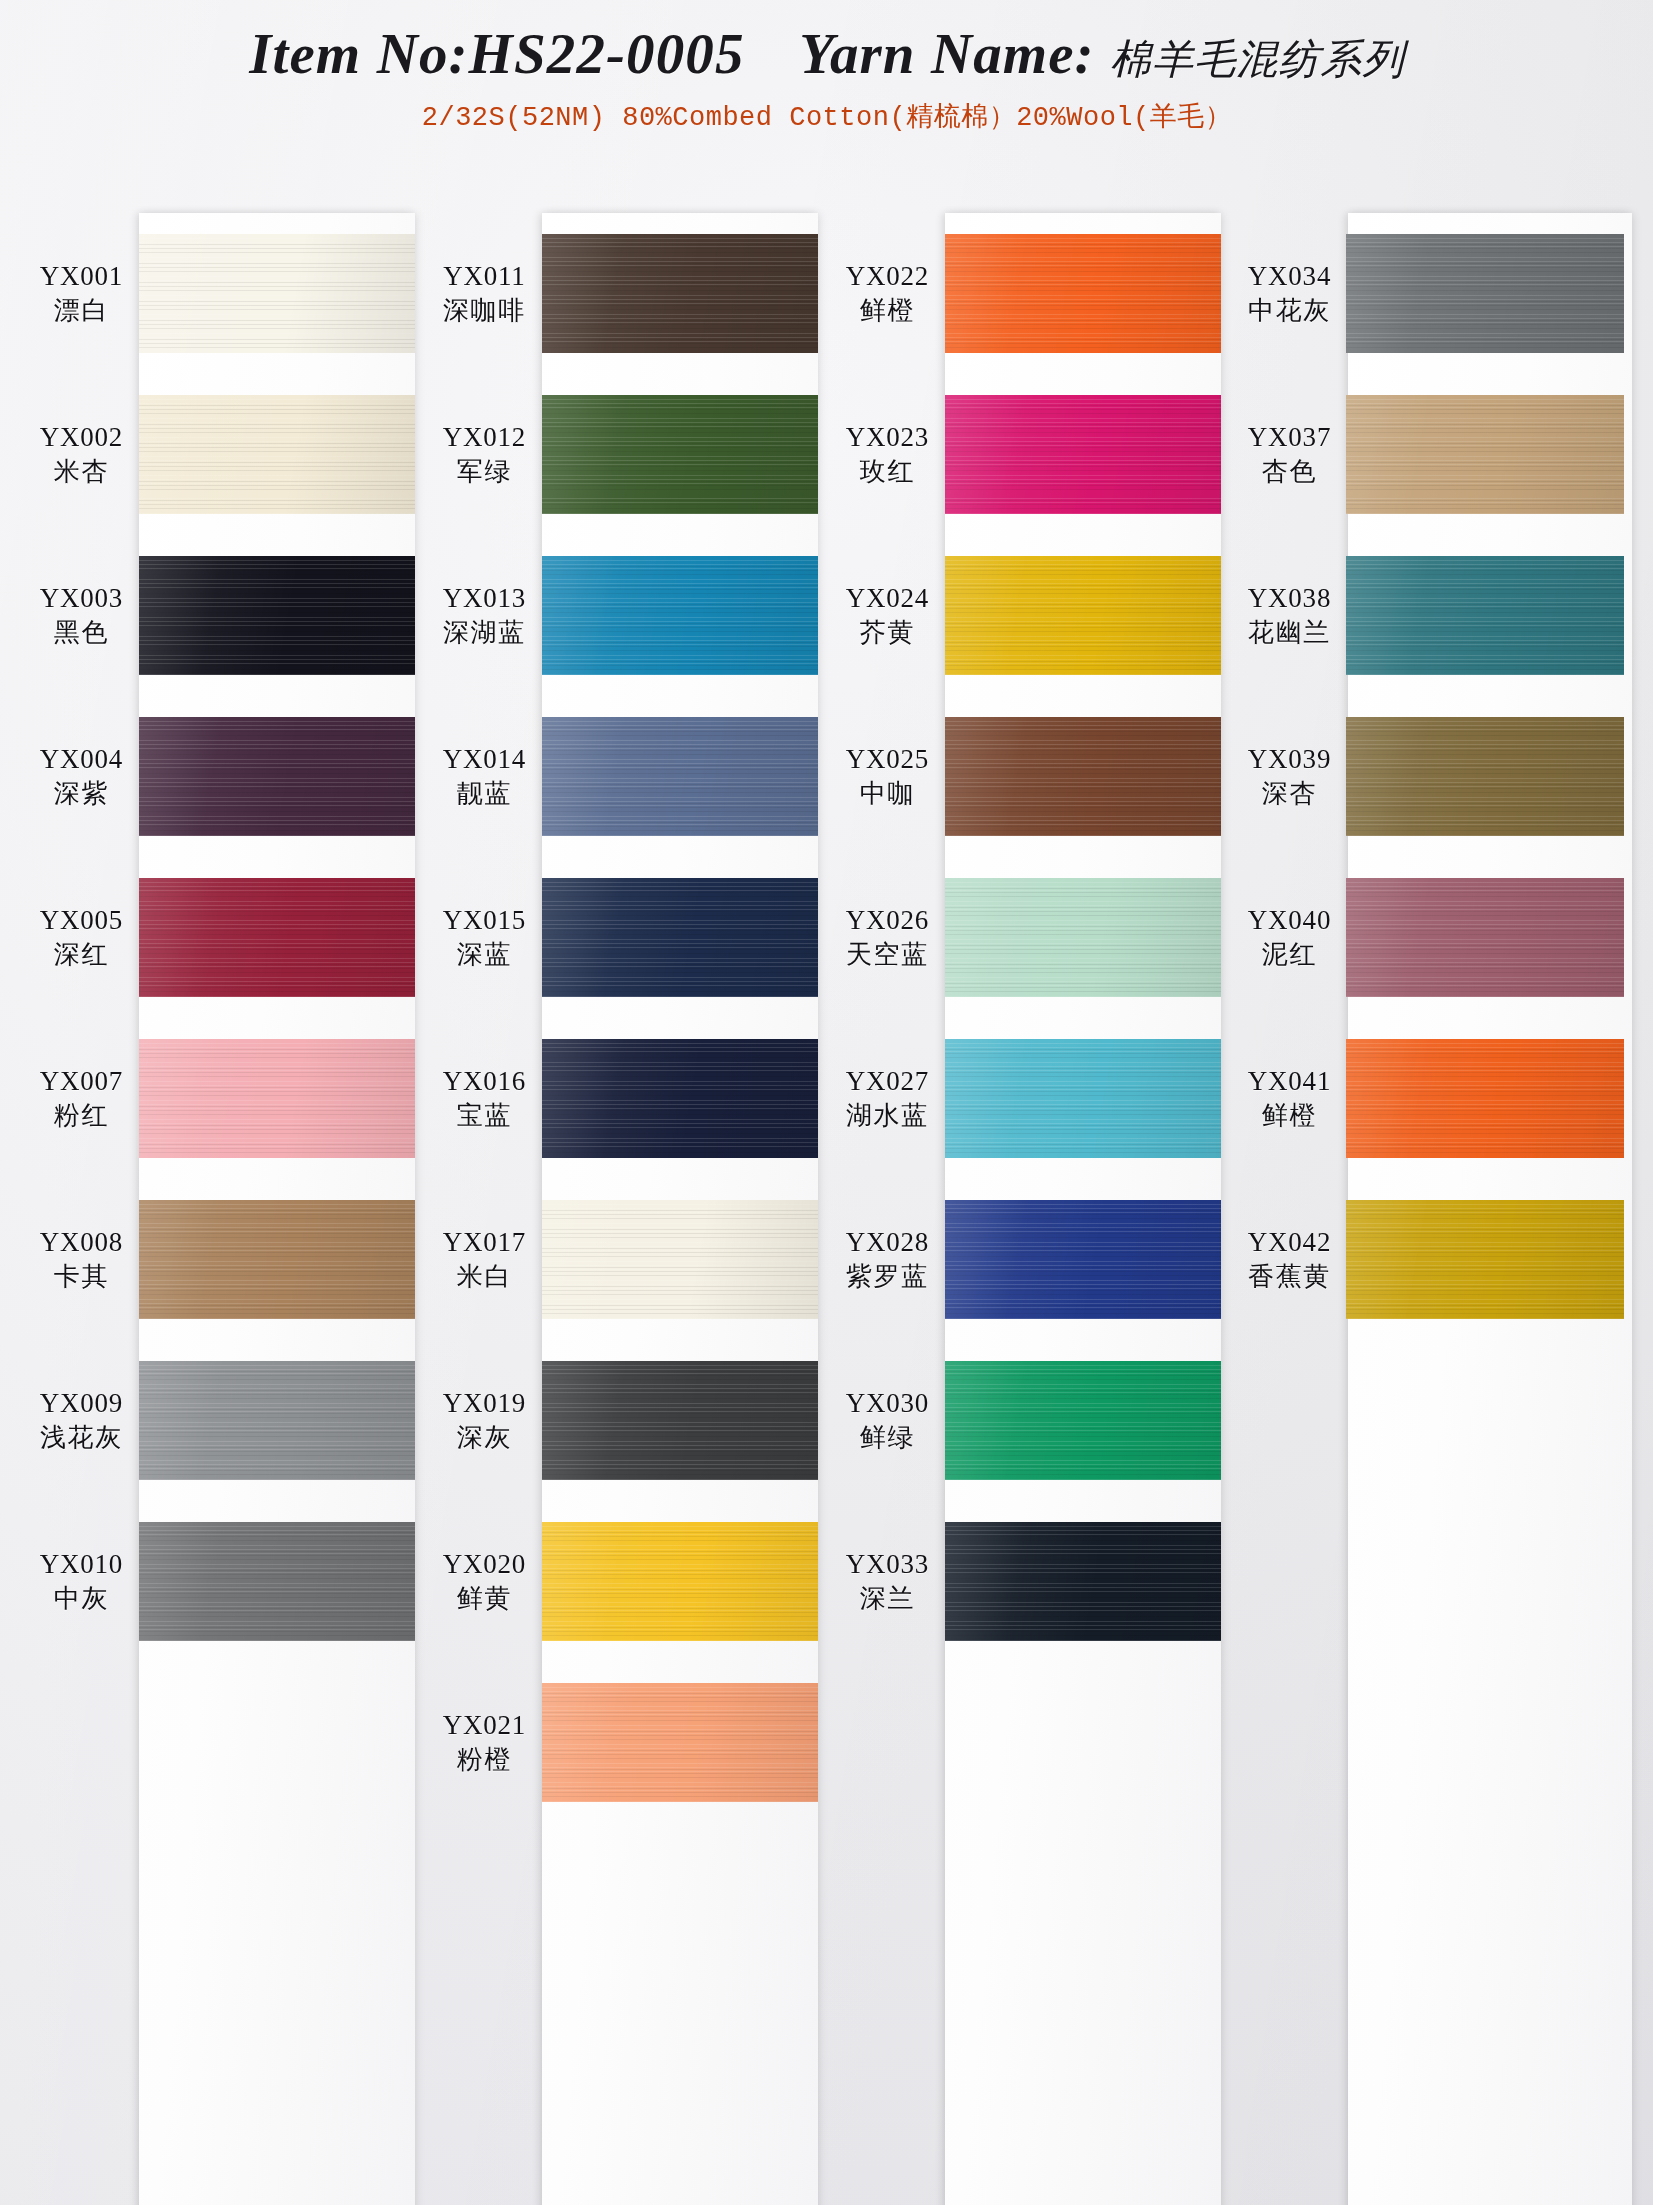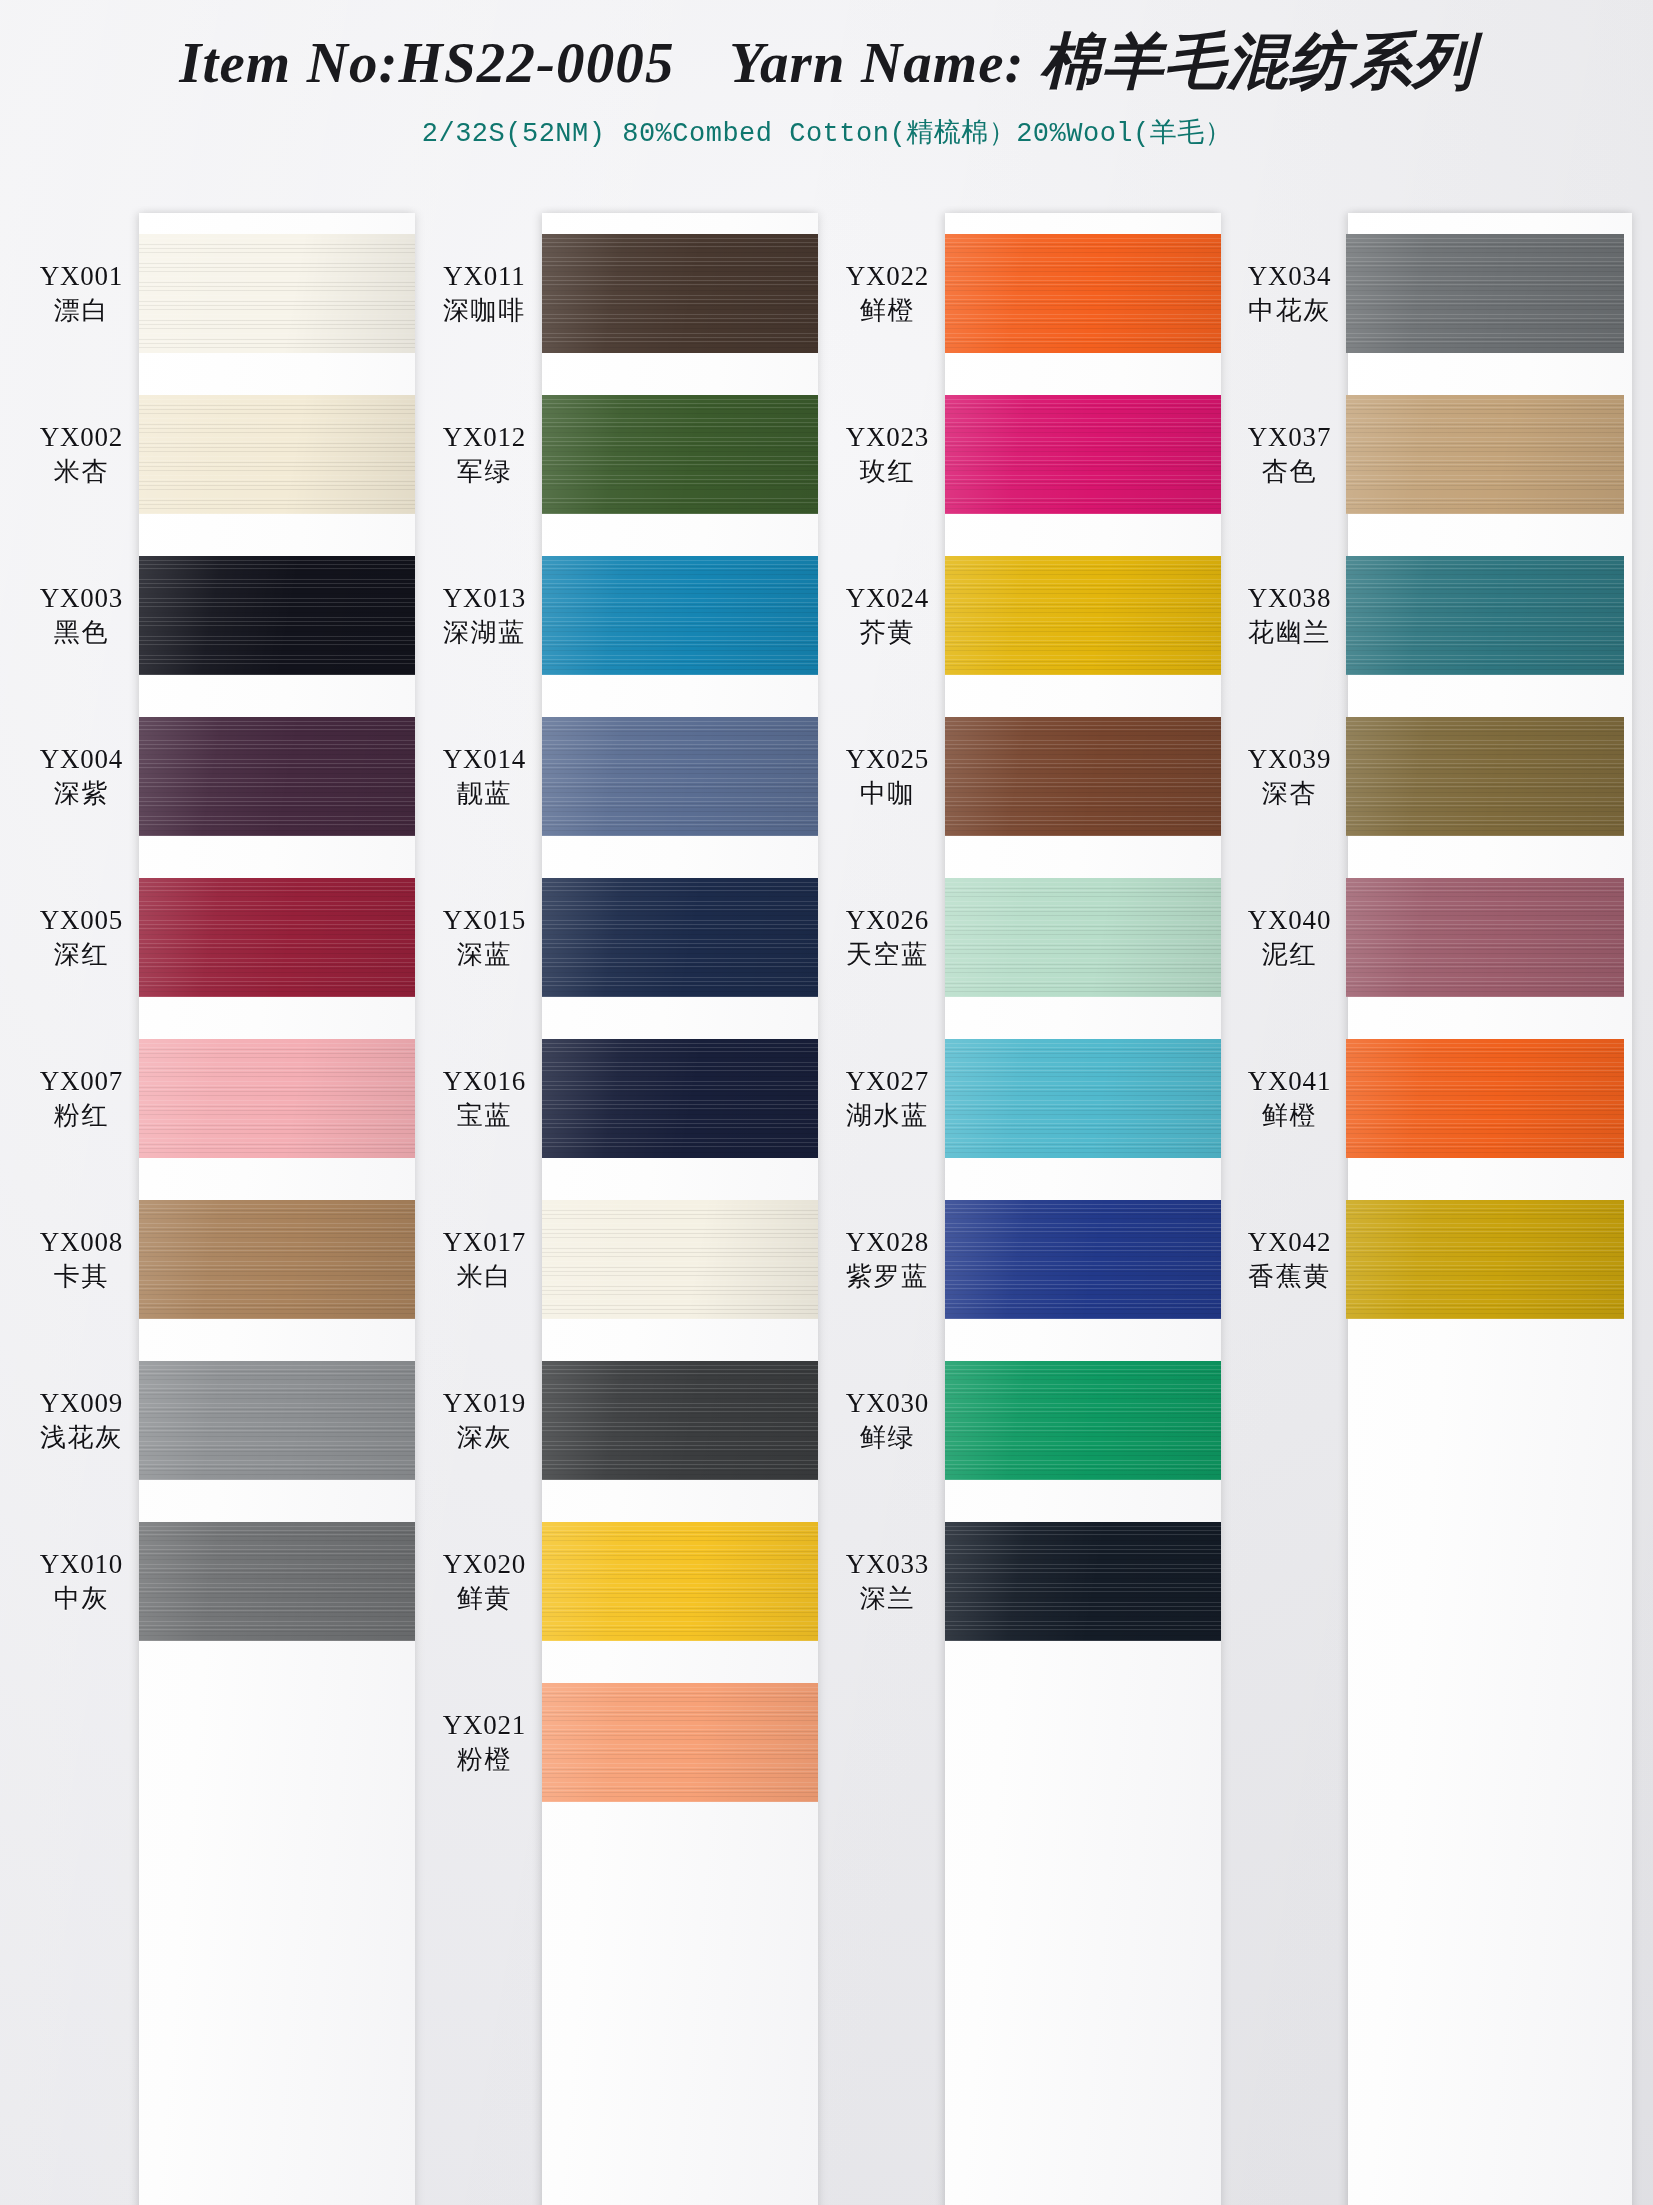--- a/index.html
+++ b/index.html
@@ -31,26 +31,26 @@
   }
   .title{
     margin:0;padding-top:21px;
     font-family:"Liberation Serif", serif;
     font-style:italic;font-weight:700;
     font-size:57px;letter-spacing:1.1px;
     color:#1a1a1e;
     text-shadow:0.5px 0.5px 0 rgba(255,255,255,.6);
     white-space:nowrap;
   }
-  .title .cjk{ font-family:"DejaVu Sans", sans-serif; font-style:italic; font-weight:700; font-size:61px;}
+  .title .cjk{ font-family:"DejaVu Sans", sans-serif; font-style:italic; font-weight:400; font-size:41px;}
   .subtitle{
     margin:0;padding-top:11px;
     font-family:"Liberation Mono", monospace;
     font-size:27px;letter-spacing:0.5px;
-    color:#0f766e;
+    color:#c2410c;
     white-space:nowrap;
   }
 
   
   .board{
     position:absolute;left:0;top:180px;right:0;bottom:0;
     display:flex;
     justify-content:space-between;
     padding:0 30px 0 38px;
     box-sizing:border-box;

